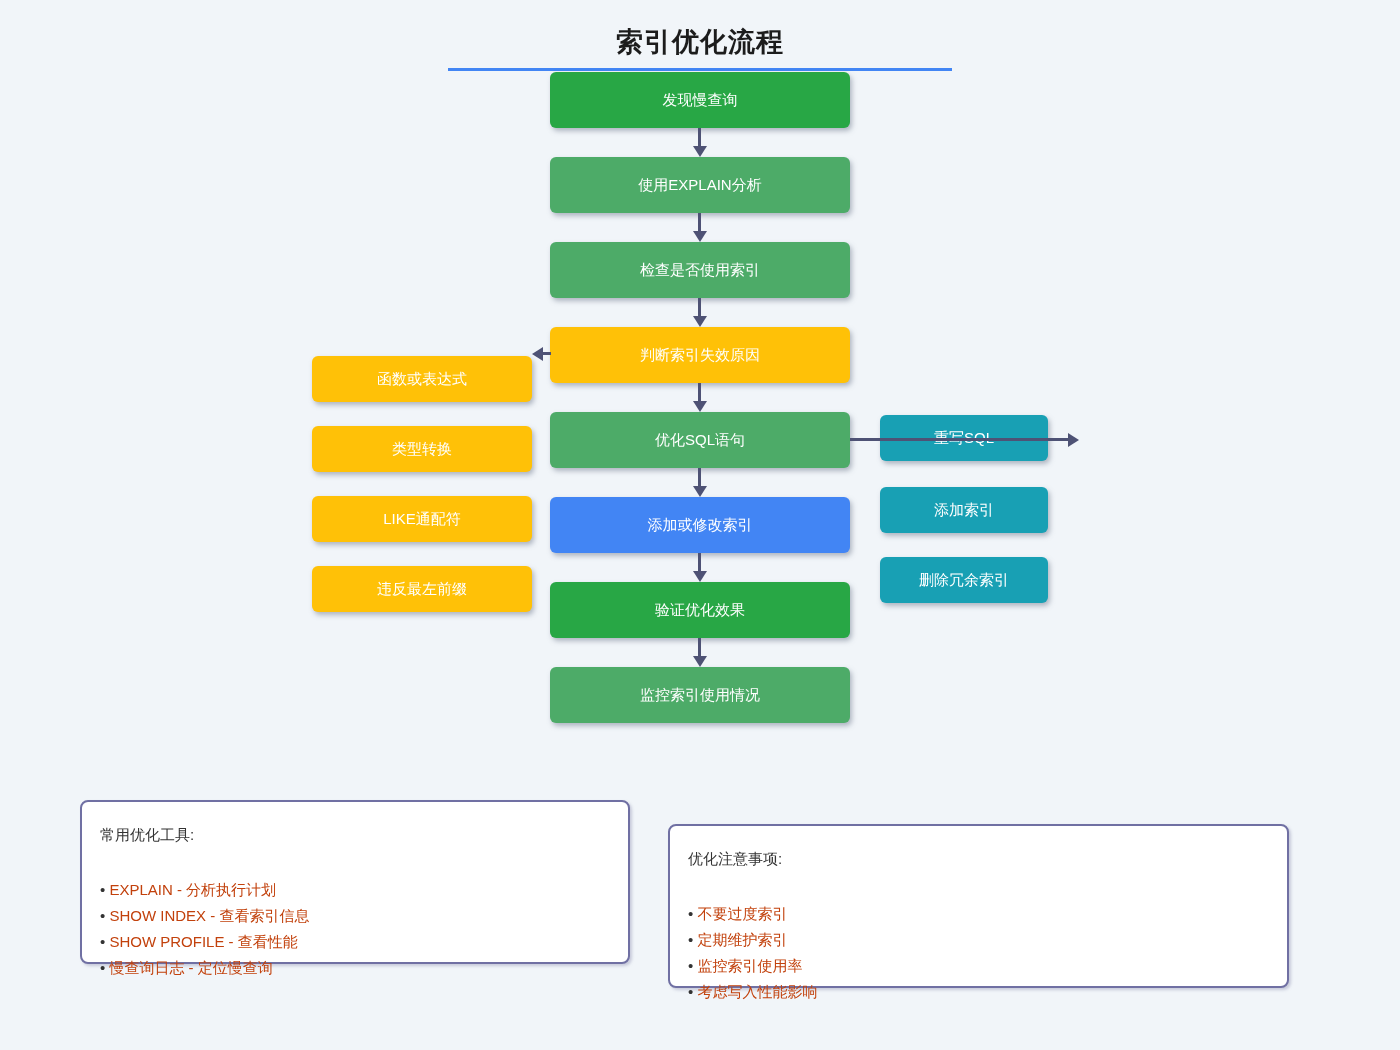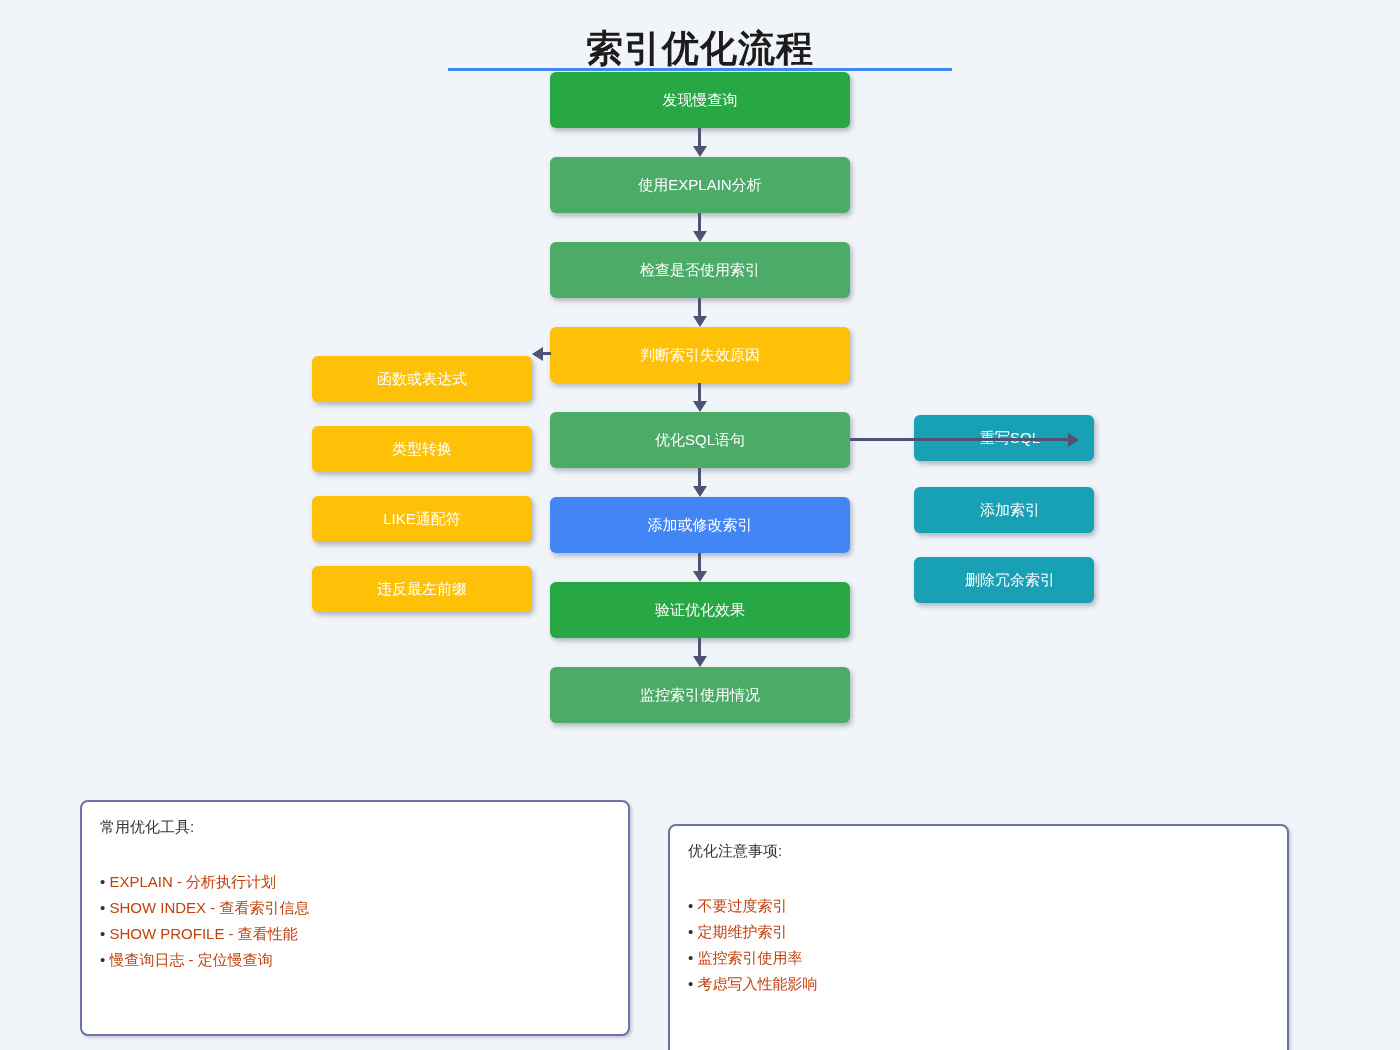--- a/index.html
+++ b/index.html
@@ -6,38 +6,38 @@
   body{
     width:1400px;height:1050px;
     background:#f1f5f9;
     font-family:"Liberation Sans","DejaVu Sans",sans-serif;
     overflow:hidden;
   }
   .canvas{position:relative;width:1400px;height:1050px;}
 
   .page-title{
     position:absolute;left:0;top:24px;width:1400px;
-    text-align:center;font-size:37px;font-weight:bold;color:#1c1c1c;
+    text-align:center;font-size:27px;font-weight:bold;color:#1c1c1c;
     letter-spacing:1px;
   }
   .title-underline{
     position:absolute;left:448px;top:68px;width:504px;height:3px;
     background:#4285f4;
   }
 
   .node{
     position:absolute;border-radius:6px;
     display:flex;align-items:center;justify-content:center;
     color:#ffffff;font-weight:normal;font-size:15px;
     box-shadow:2px 3px 5px rgba(110,120,140,.5);
     text-align:center;
   }
   .main-node{left:550px;width:300px;height:56px;}
   .left-node{left:312px;width:220px;height:46px;margin-top:24px;}
-  .right-node{left:914px;width:168px;height:46px;padding-left:12px;}
+  .right-node{left:880px;width:168px;height:46px;}
 
   
   .v-arrow{position:absolute;left:693px;width:14px;height:29px;}
   .v-arrow .shaft{position:absolute;left:5px;top:0;width:3px;height:18px;background:#4e5275;}
   .v-arrow .head{
     position:absolute;left:0;top:18px;width:0;height:0;
     border-left:7px solid transparent;border-right:7px solid transparent;
     border-top:11px solid #4e5275;
   }
   
@@ -51,24 +51,24 @@
   
   .h-arrow-right{position:absolute;left:850px;top:433px;width:229px;height:14px;z-index:5;}
   .h-arrow-right .shaft{position:absolute;left:0;top:5px;width:218px;height:3px;background:#4e5275;}
   .h-arrow-right .head{
     position:absolute;left:218px;top:0;width:0;height:0;
     border-top:7px solid transparent;border-bottom:7px solid transparent;
     border-left:11px solid #4e5275;
   }
 
   .panel{
-    position:absolute;top:800px;height:236px;
+    position:absolute;top:800px;height:164px;
     background:#ffffff;border:2px solid #7070a3;border-radius:8px;
     box-shadow:2px 2px 3px rgba(120,120,160,.35);
-    box-sizing:border-box;padding:16px 18px;
+    box-sizing:border-box;padding:24px 18px;
     color:#333333;
   }
   .panel-tools{left:80px;width:550px;}
   .panel-notes{left:668px;width:621px;margin-top:24px;}
   .panel-title{font-size:15px;color:#333333;}
   .panel-list{list-style:none;margin:32px 0 0 0;padding:0;}
   .panel-list li{font-size:15px;line-height:26px;color:#c2410c;}
   .panel-list li::before{content:"• ";color:#333333;}
 </style>
 </head>

